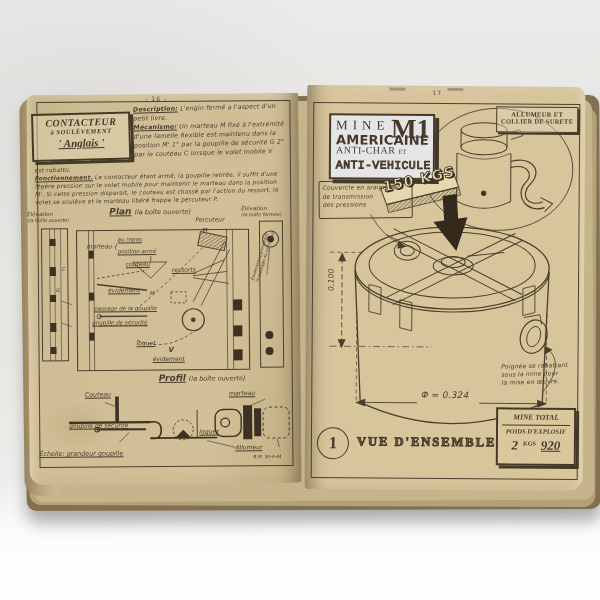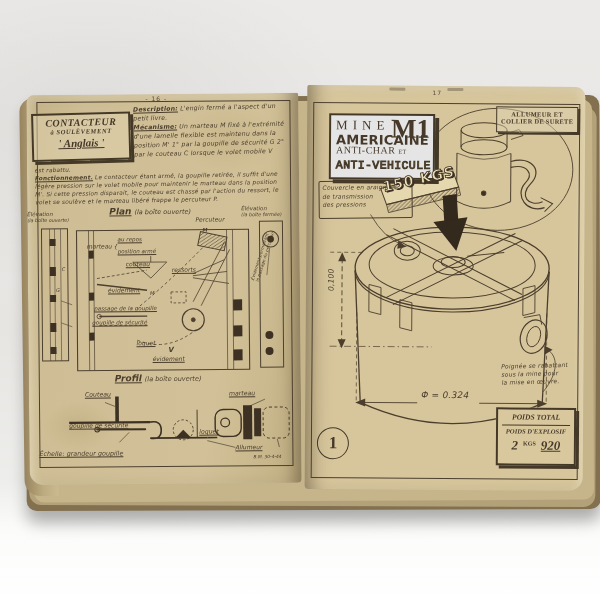--- a/index.html
+++ b/index.html
@@ -175,21 +175,21 @@
       <div class="lbl" style="left:66px;top:211px;font-size:5.6px;text-decoration:underline;">passage de la goupille</div>
       <div class="lbl" style="left:64px;top:225px;font-size:5.6px;text-decoration:underline;">goupille de sécurité</div>
       <div class="lbl" style="left:108px;top:245px;font-size:6px;text-decoration:underline;">loquet</div>
       <div class="lbl" style="left:124px;top:261px;font-size:6px;text-decoration:underline;">évidement</div>
       <div class="lbl" style="left:140px;top:252px;font-size:7px;font-weight:bold;">V</div>
       <div class="lbl" style="left:122px;top:196px;font-size:5px;">M'</div>
       <div class="lbl" style="left:34px;top:171px;font-size:5px;">C</div>
       <div class="lbl" style="left:28px;top:192px;font-size:5px;">G</div>
 
       <div class="lbl" style="left:86px;top:279px;font-size:9px;">
-        <u style="font-weight:bold;">Profil</u>
+        <u style="font-weight:bold;margin-left:44px;">Profil</u>
         <span style="font-size:6.5px;">(la boîte ouverte)</span>
       </div>
       <svg style="left:28px;top:292px;" width="235" height="72" viewBox="0 0 235 72">
         <g stroke="#3c3122" fill="none">
           <line x1="12" y1="36" x2="93" y2="36" stroke-width="2.4"></line>
           <line x1="60" y1="10" x2="60" y2="36" stroke-width="3.6"></line>
           <line x1="40" y1="43" x2="88" y2="43" stroke-width="2" stroke-linecap="round"></line>
           <circle cx="40" cy="43" r="2.4" stroke-width="1"></circle>
           <path d="M93,36 Q104,34 104,44 Q104,54 93,52 L150,52" stroke-width="1.6"></path>
           <line x1="150" y1="52" x2="160" y2="52" stroke-width="1.6"></line>
@@ -336,23 +336,24 @@
         <span>Poignée se rabattant</span><br>
         <span>sous la mine pour</span><br>
         <span>la mise en œuvre.</span>
       </div>
 
       <div class="hw" style="position:absolute;left:100px;top:304px;width:80px;text-align:center;font-size:9px;">Φ = 0.324</div>
 
       <div style="position:absolute;left:12px;top:342px;width:30px;height:30px;border:1.4px solid #443827;border-radius:50%;display:flex;align-items:center;justify-content:center;">
         <span class="serif" style="font-size:17px;font-weight:bold;">1</span>
       </div>
+      <div class="serif" style="position:absolute;left:52px;top:349px;font-size:12.5px;font-weight:bold;letter-spacing:2px;color:#6e5c40;-webkit-text-stroke:0.9px #443827;">VUE D'ENSEMBLE</div>
 
       <div class="box3d" style="position:absolute;left:191px;top:321px;width:76px;height:54px;background:#d9c89e;text-align:center;">
-        <div class="serif" style="font-size:7.5px;font-weight:bold;font-style:italic;margin-top:3px;">POIDS TOTAL</div>
+        <div class="serif" style="font-size:7.5px;font-weight:bold;font-style:italic;margin-top:3px;">MINE TOTAL</div>
         <div style="border-top:1px solid #443827;margin:3px 4px 2px 4px;"></div>
         <div class="serif" style="font-size:6.6px;font-weight:bold;font-style:italic;margin-top:2px;">POIDS D'EXPLOSIF</div>
         <div>
           <span class="serif" style="font-size:13px;font-weight:bold;font-style:italic;">2</span>
           <span class="serif" style="font-size:6px;font-weight:bold;vertical-align:4px;">KGS</span>
           <span class="serif" style="font-size:13px;font-weight:bold;font-style:italic;text-decoration:underline;">920</span>
         </div>
       </div>
     </div>
   </div>

